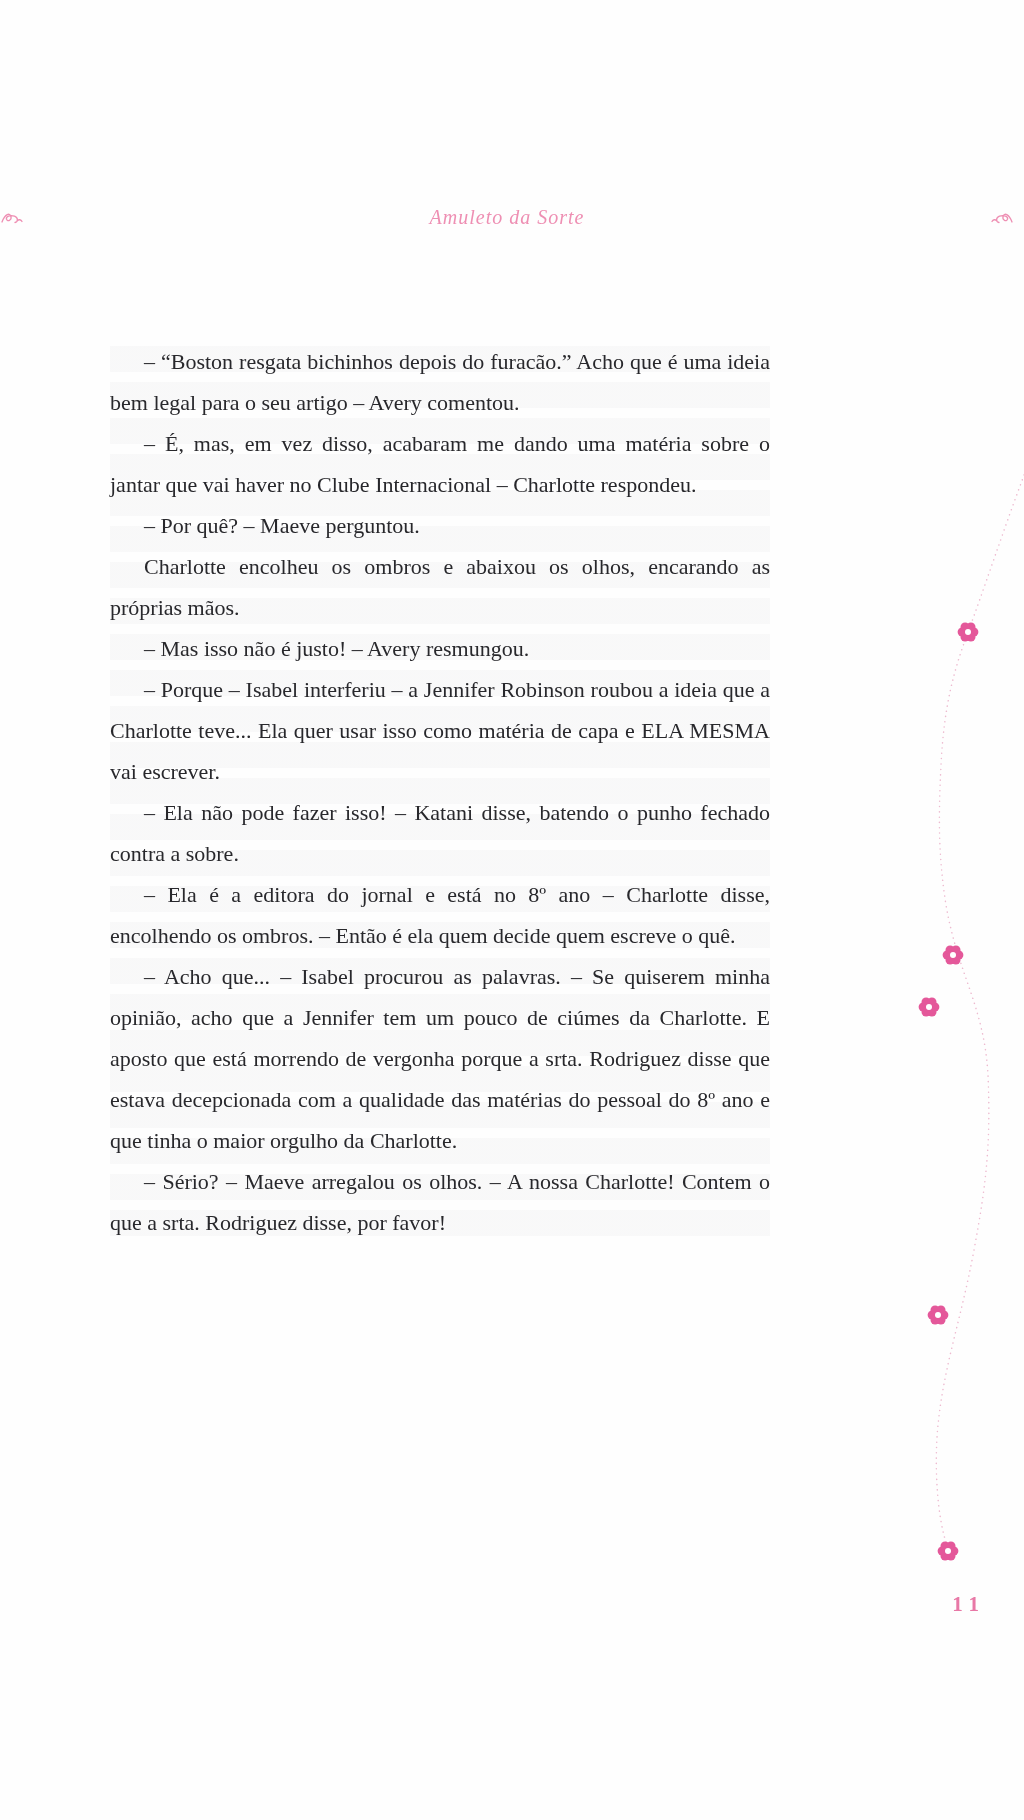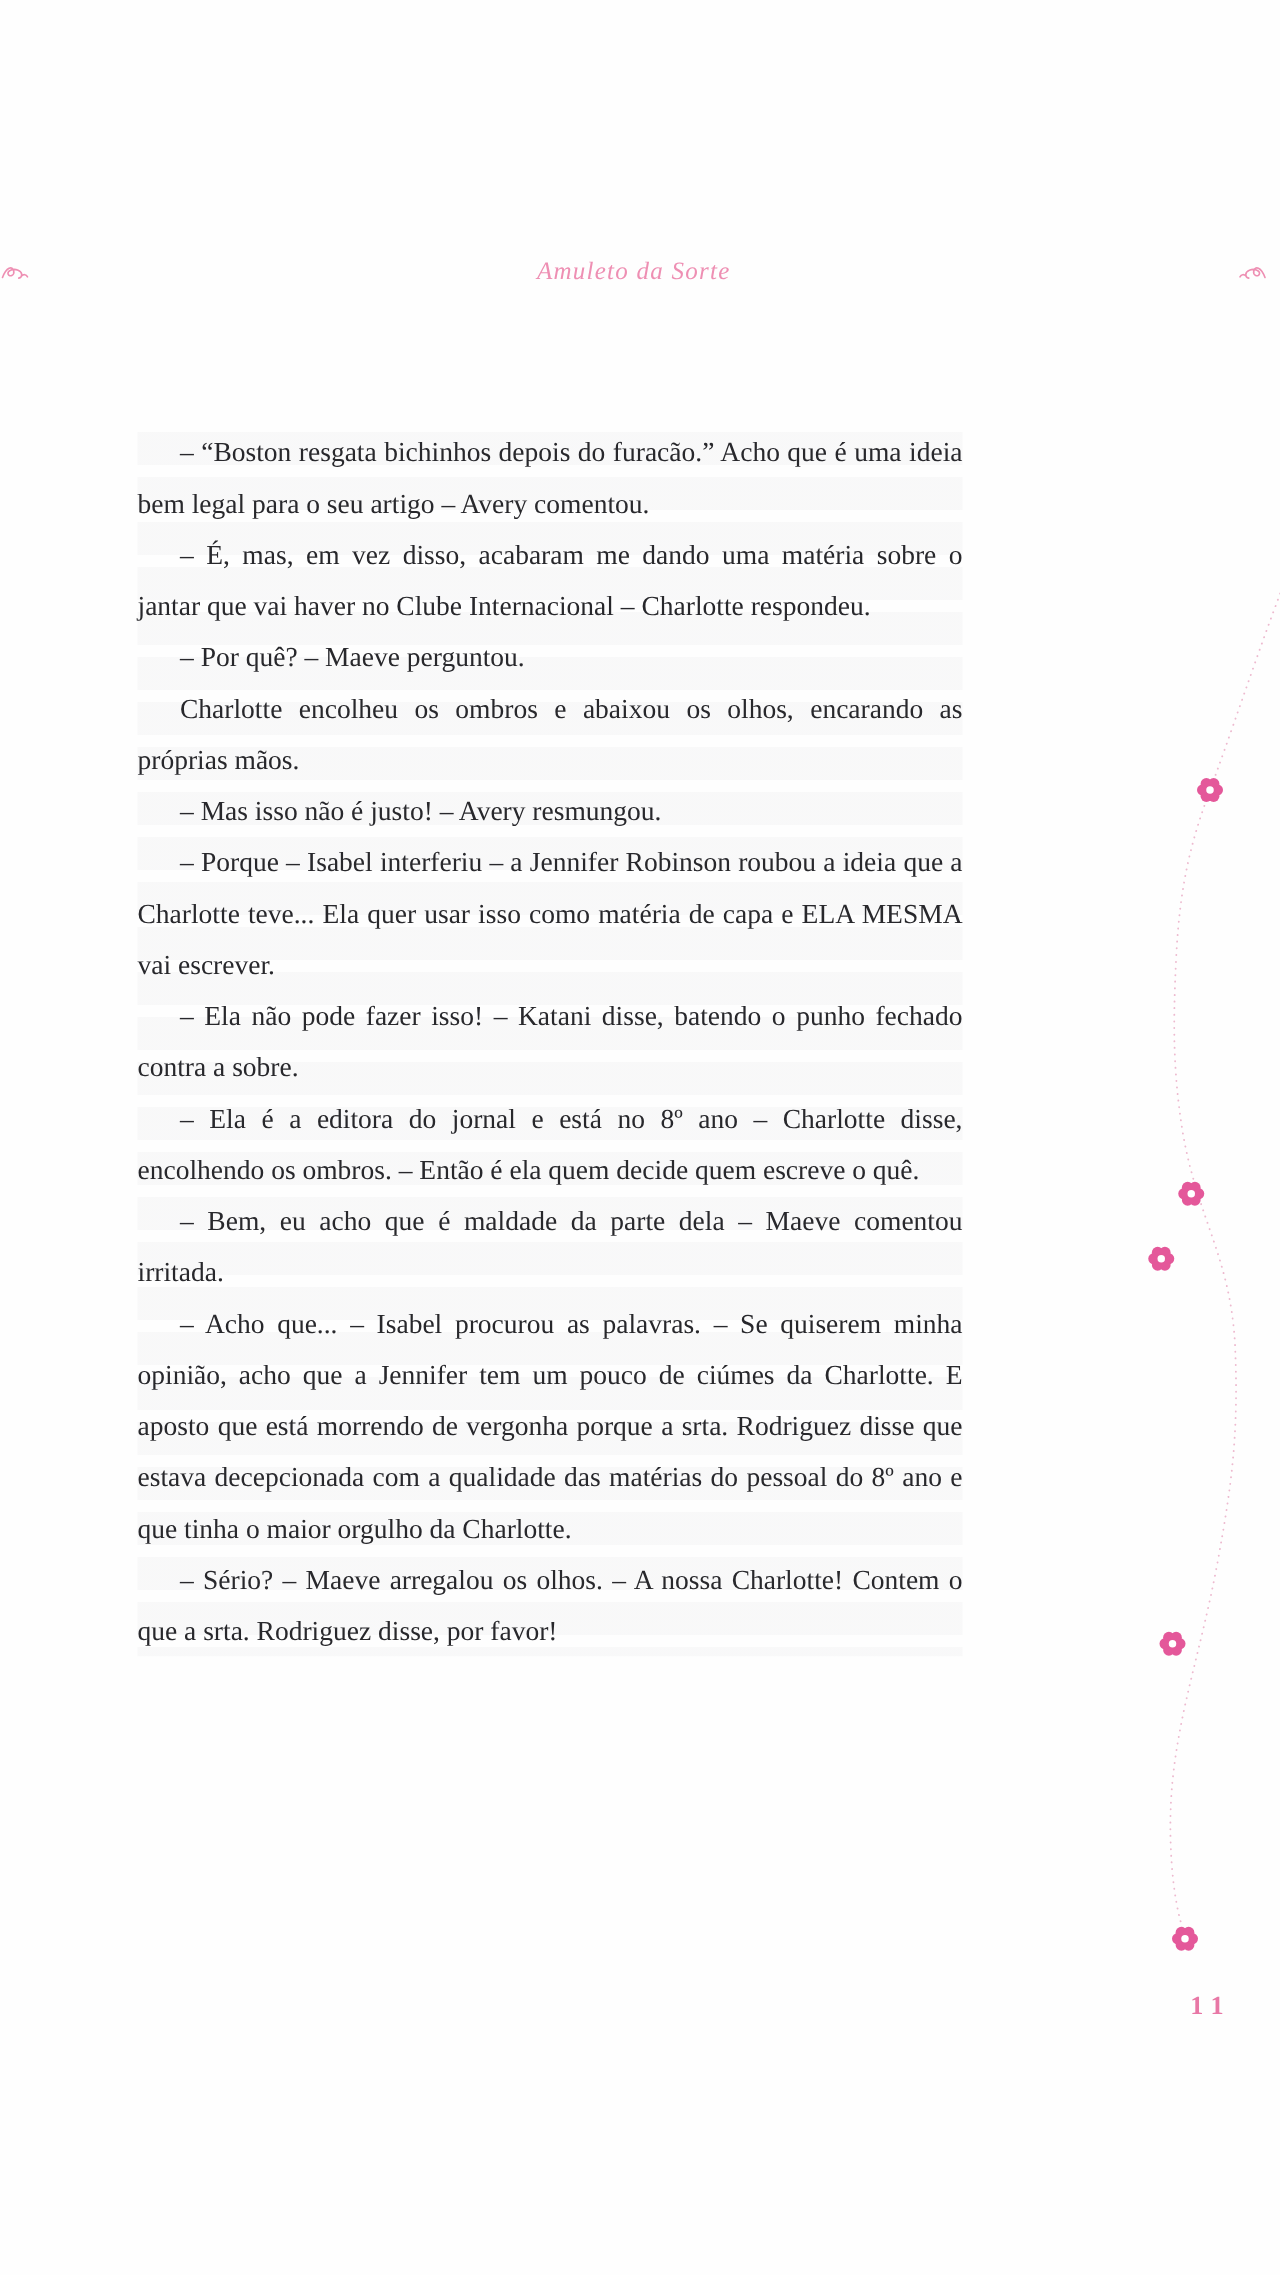--- a/index.html
+++ b/index.html
@@ -87,21 +87,20 @@
 
   <div class="text-block" id="text-block">
       <p>– “Boston resgata bichinhos depois do furacão.” Acho que é uma ideia bem legal para o seu artigo – Avery comentou.</p>
       <p>– É, mas, em vez disso, acabaram me dando uma matéria sobre o jantar que vai haver no Clube Internacional – Charlotte respondeu.</p>
       <p>– Por quê? – Maeve perguntou.</p>
       <p>Charlotte encolheu os ombros e abaixou os olhos, encarando as próprias mãos.</p>
       <p>– Mas isso não é justo! – Avery resmungou.</p>
       <p>– Porque – Isabel interferiu – a Jennifer Robinson roubou a ideia que a Charlotte teve... Ela quer usar isso como matéria de capa e ELA MESMA vai escrever.</p>
       <p>– Ela não pode fazer isso! – Katani disse, batendo o punho fechado contra a sobre.</p>
       <p>– Ela é a editora do jornal e está no 8º ano – Charlotte disse, encolhendo os ombros. – Então é ela quem decide quem escreve o quê.</p>
-      <p>– Bem, eu acho que é maldade da parte dela – Maeve comentou irritada.</p>
       <p>– Acho que... – Isabel procurou as palavras. – Se quiserem minha opinião, acho que a Jennifer tem um pouco de ciúmes da Charlotte. E aposto que está morrendo de vergonha porque a srta. Rodriguez disse que estava decepcionada com a qualidade das matérias do pessoal do 8º ano e que tinha o maior orgulho da Charlotte.</p>
       <p>– Sério? – Maeve arregalou os olhos. – A nossa Charlotte! Contem o que a srta. Rodriguez disse, por favor!</p>
     </div>
 
   <svg class="margin-decor" viewBox="0 0 1024 1820">
     <defs>
       <g id="flower">
         <g fill="var(--flower-pink)">
           <circle cx="5.8" cy="0" r="4.6"></circle>
           <circle cx="2.9" cy="5.02" r="4.6"></circle>

